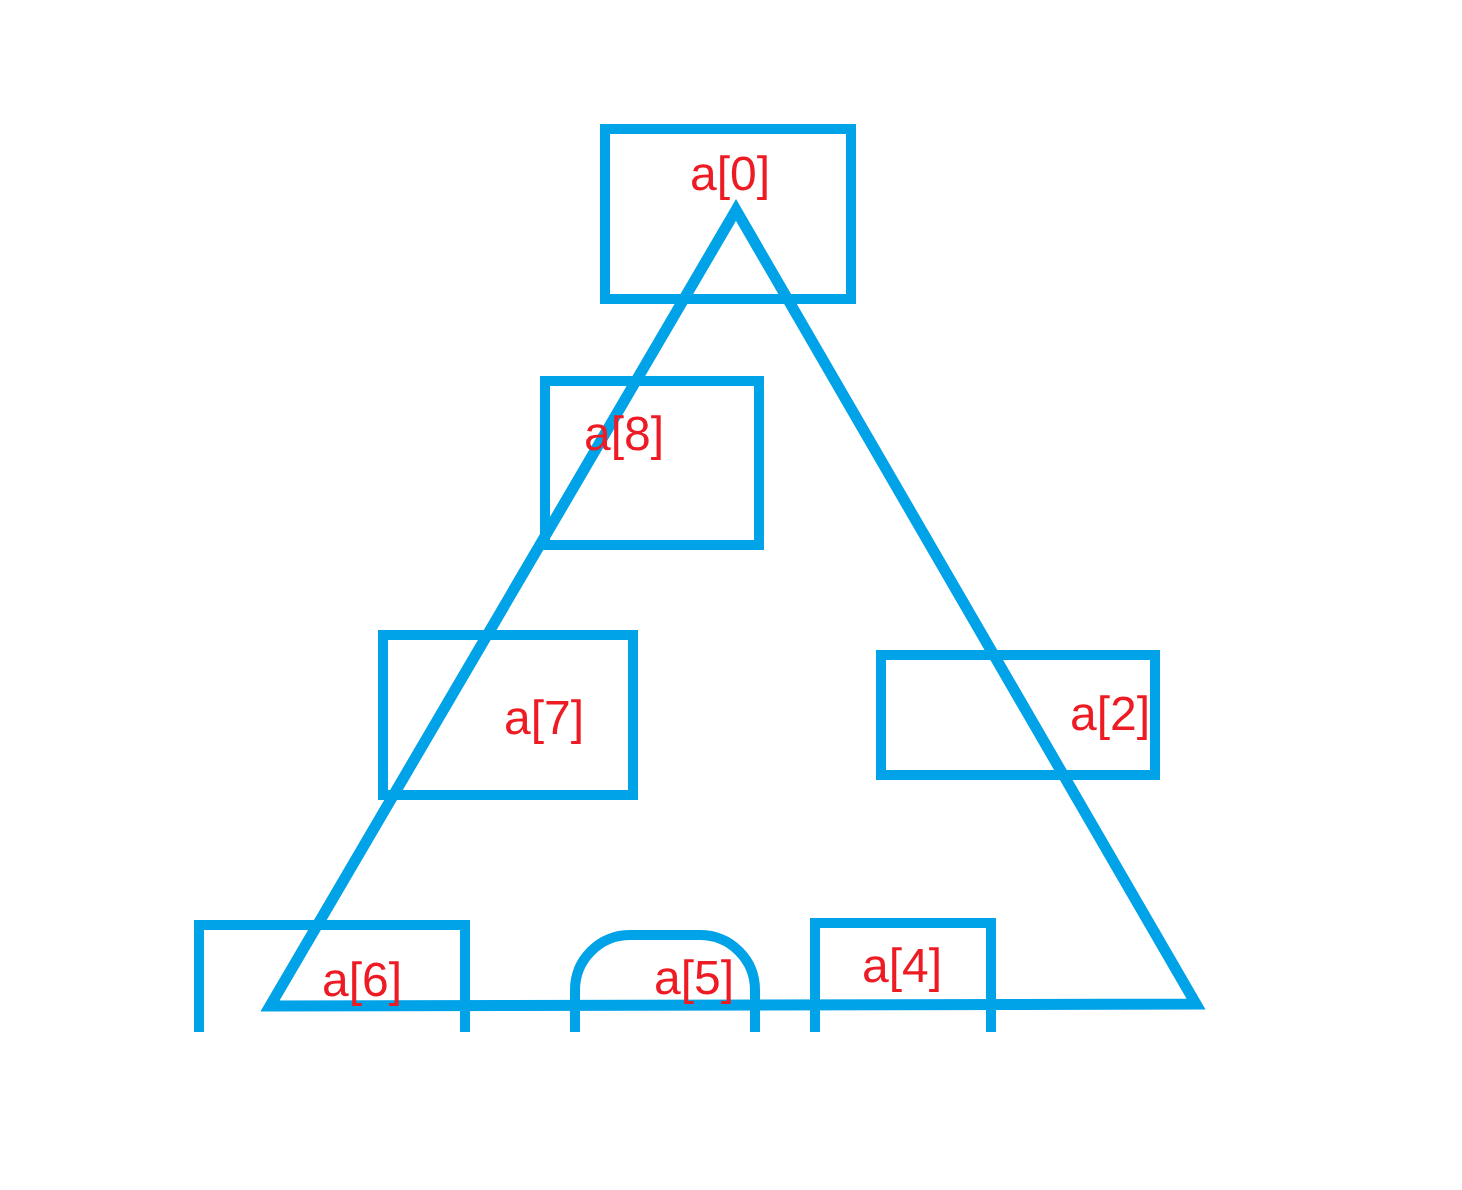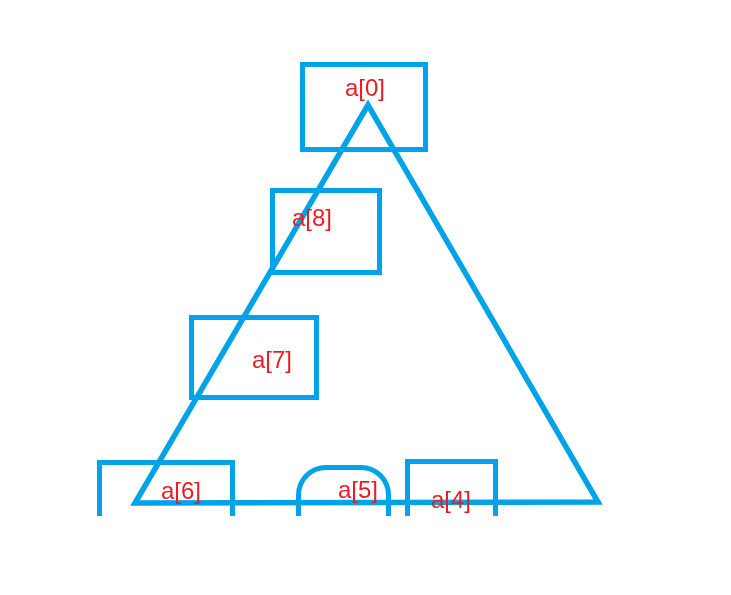--- a/index.html
+++ b/index.html
@@ -46,49 +46,52 @@
     font-size: 24px;
     line-height: 1;
     white-space: nowrap;
   }
   
   .box-a0 { left: 300px; top: 62px;  width: 128px; height: 90px; }
   .box-a1 { left: 383px; top: 185px; width: 117px; height: 85px; }
   .box-a2 { left: 438px; top: 325px; width: 142px; height: 65px; }
   .box-a3 { left: 517px; top: 452px; width: 145px; height: 83px; }
   .box-a4 { left: 405px; top: 459px; width: 93px;  height: 79px; }
-  .box-a5 { left: 296px; top: 465px; width: 95px;  height: 82px; border-radius: 30px; }
+  .box-a5 { left: 285px; top: 465px; width: 95px;  height: 82px; border-radius: 30px; }
   .box-a6 { left: 97px;  top: 460px; width: 138px; height: 93px; }
   .box-a7 { left: 189px; top: 315px; width: 130px; height: 85px; }
   .box-a8 { left: 230px; top: 188px; width: 112px; height: 87px; margin-left: 40px; }
   
   .box-a0 .lbl { left: 60px;  top: 21px; }
   .box-a1 .lbl { left: 74px;  top: 28px; }
   .box-a2 .lbl { left: 112px; top: 28px; }
   .box-a3 .lbl { left: 100px; top: 29px; }
-  .box-a4 .lbl { left: 41px;  top: 36px; }
+  .box-a4 .lbl { left: 41px;  top: 20px; }
   .box-a5 .lbl { left: 57px;  top: 20px; }
   .box-a6 .lbl { left: 79px;  top: 26px; }
   .box-a7 .lbl { left: 78px;  top: 40px; }
   .box-a8 .lbl { left: 37px;  top: 25px; }
 </style>
 </head>
 <body>
 
 <div class="canvas">
 
   <svg class="triangle-svg" viewBox="0 0 731 595">
     <polygon points="368,105 135,503 598,502"></polygon>
   </svg>
 
   <div class="abox box-a0">
     <span class="lbl">a[0]</span>
   </div>
 
 
+  <div class="abox box-a2">
+    <span class="lbl">a[2]</span>
+  </div>
 
 
   <div class="abox box-a4">
     <span class="lbl">a[4]</span>
   </div>
 
   <div class="abox box-a5">
     <span class="lbl">a[5]</span>
   </div>
 

